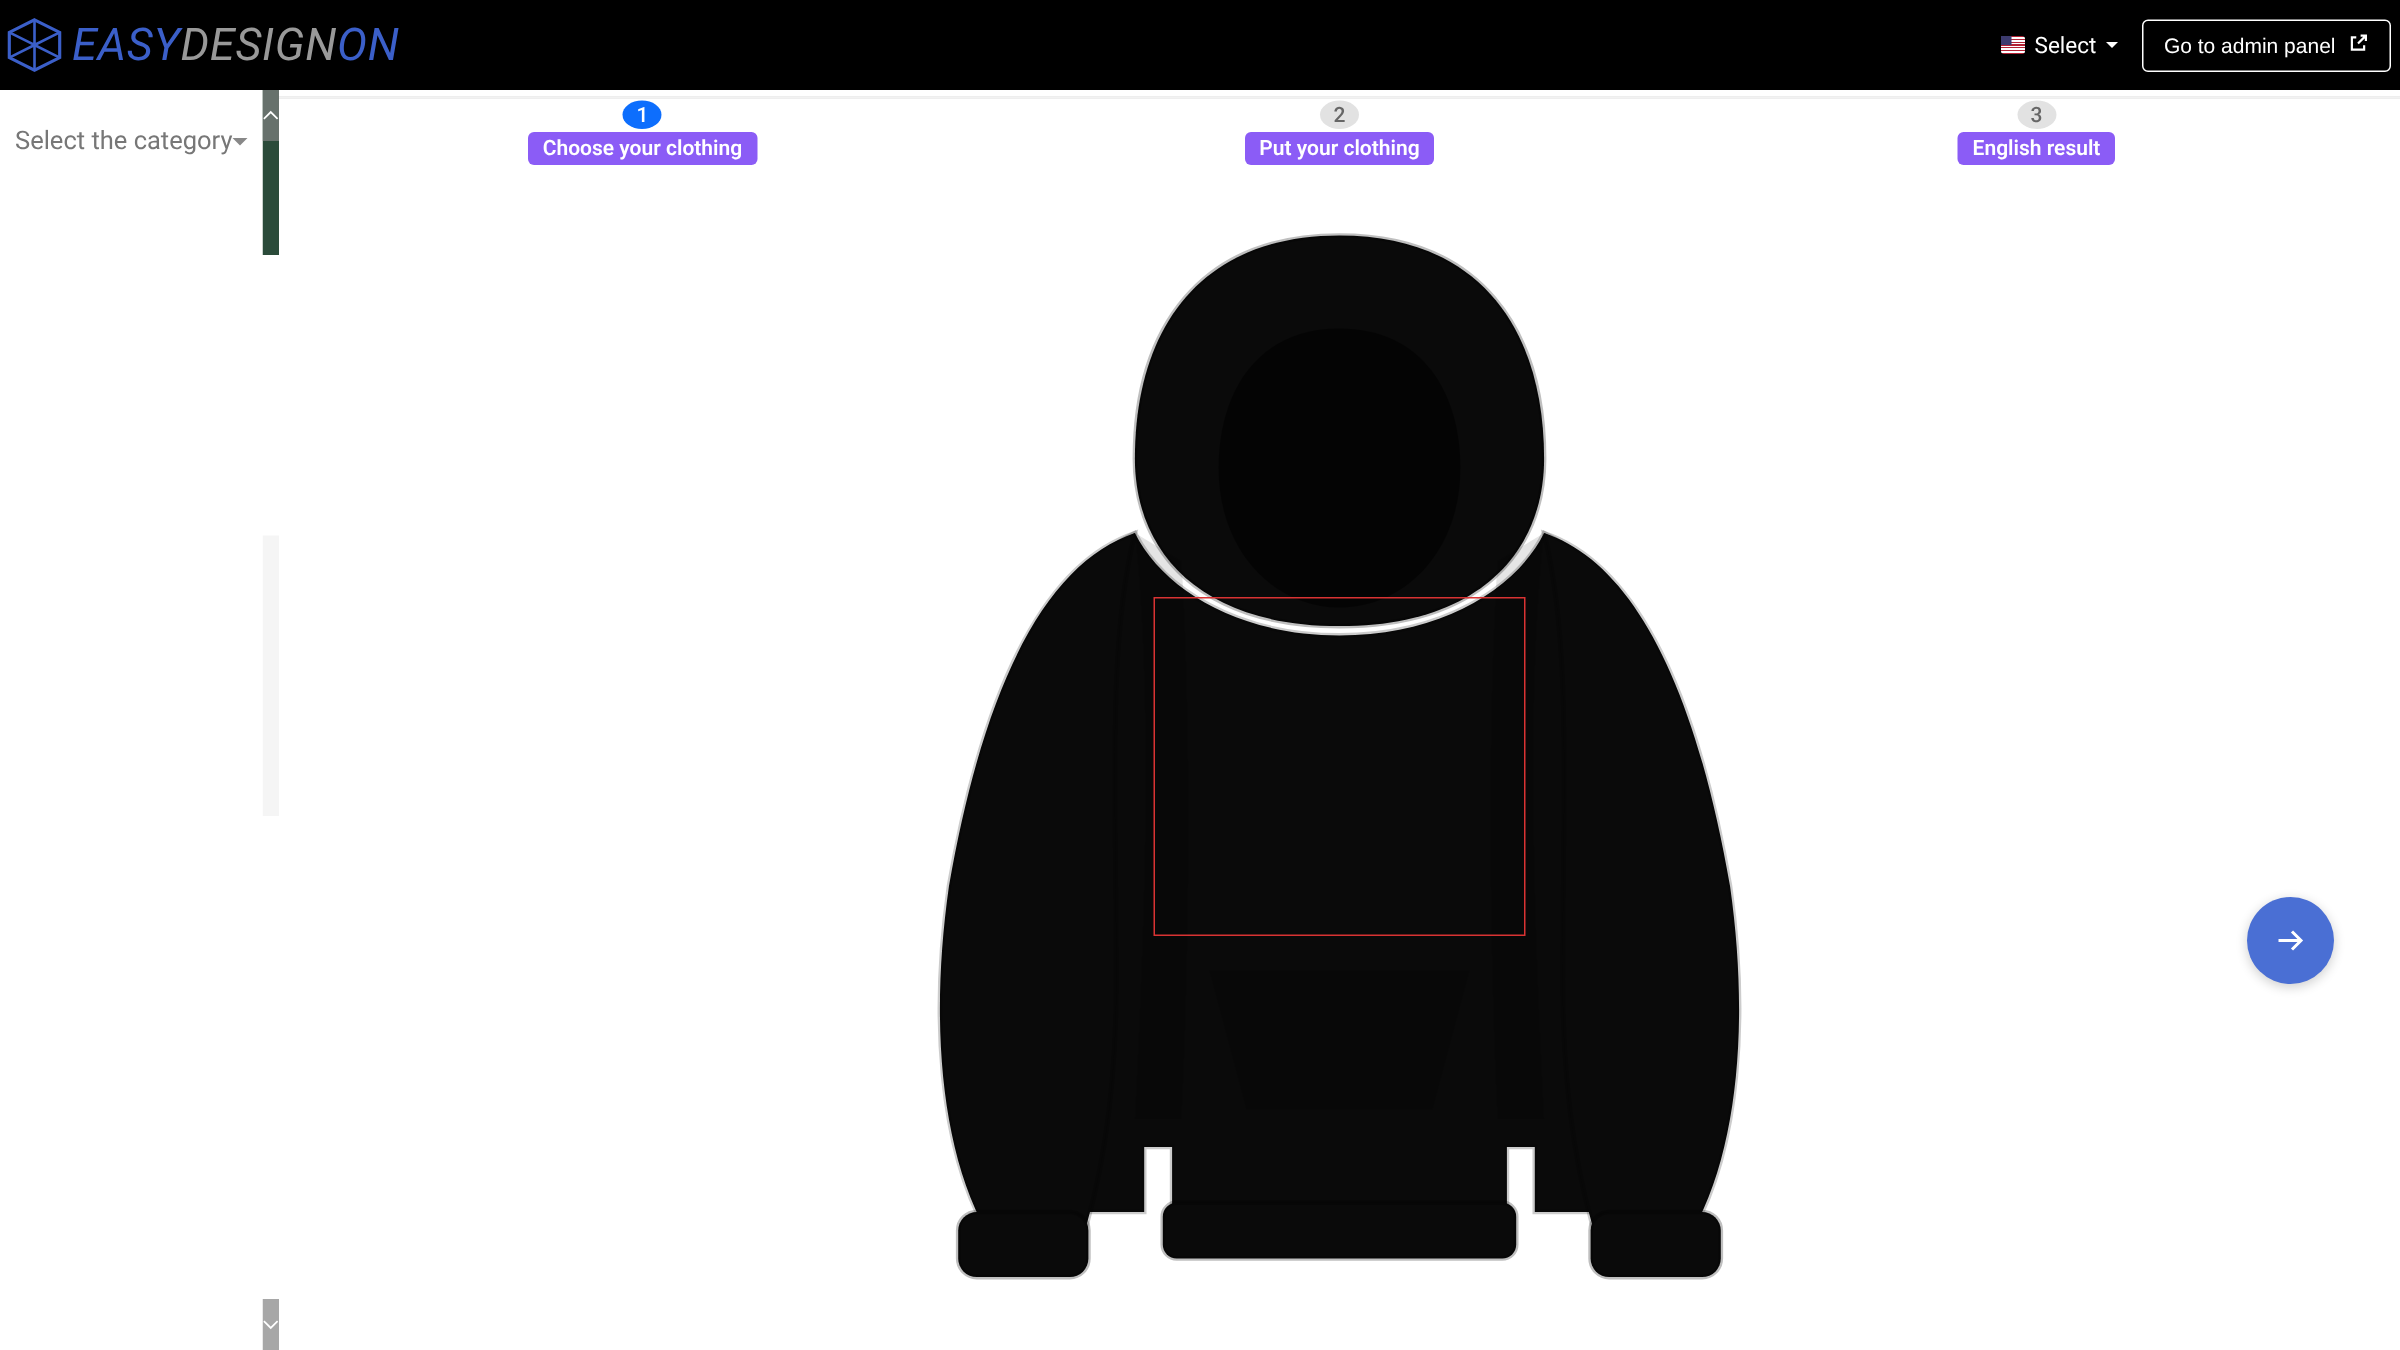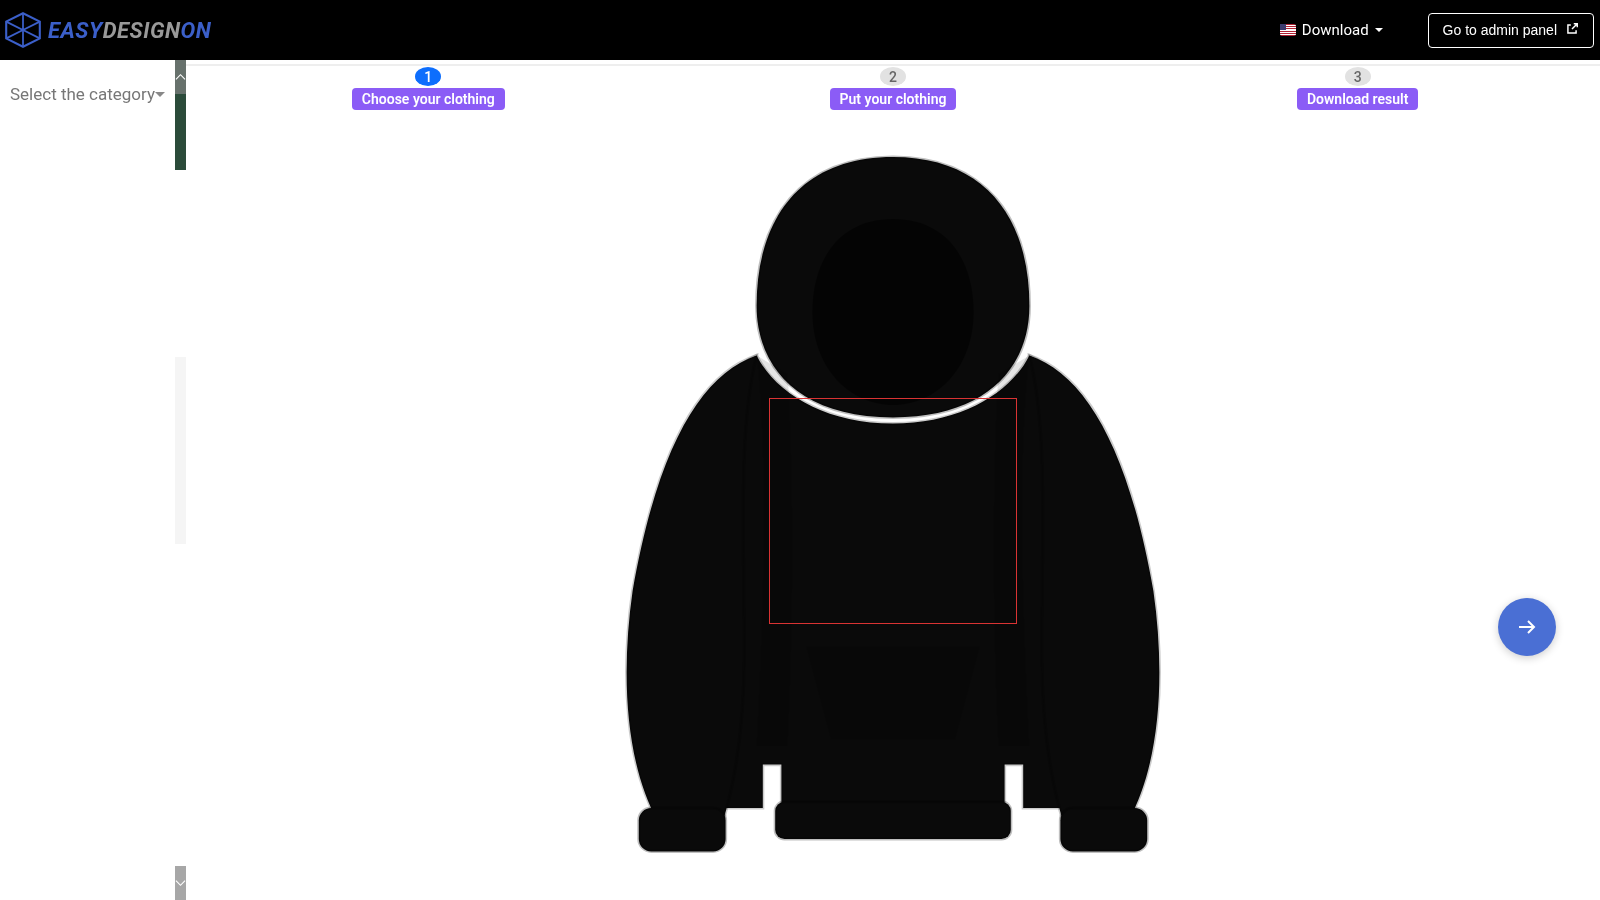--- a/index.html
+++ b/index.html
@@ -17,22 +17,22 @@
       display: flex;
       align-items: center;
       gap: 4px;
     }
     .logo-icon {
       width: 42px;
       height: 42px;
       position: relative;
     }
     .logo-text {
-      font-size: 22px;
-      font-weight: 700;
+      font-size: 30px;
+      font-weight: 400;
       letter-spacing: 0.5px;
       font-style: italic;
     }
     .logo-easy { color: #3b5fc9; }
     .logo-design { color: #999; }
     .logo-on { color: #3b5fc9; }
     
     .header-right {
       display: flex;
       align-items: center;
@@ -72,21 +72,20 @@
       background: #000;
       color: #fff;
       border: 1px solid #fff;
       padding: 8px 14px;
       border-radius: 4px;
       font-size: 14px;
       display: flex;
       align-items: center;
       gap: 8px;
       cursor: pointer;
-      margin-left: 29px;
     }
     .external-icon svg { width: 14px; height: 14px; }
     
     .main {
       display: flex;
       height: calc(100% - 60px);
     }
     
     .sidebar {
       width: 186px;
@@ -285,21 +284,21 @@
         <path d="M6 42 L30 30 L54 42" fill="none" stroke="#3b5fc9" stroke-width="2.5"></path>
       </svg>
     </div>
     <div class="logo-text">
       <span class="logo-easy">EASY</span><span class="logo-design">DESIGN</span><span class="logo-on">ON</span>
     </div>
   </div>
   <div class="header-right">
     <div class="lang-selector">
       <span class="flag-icon"></span>
-      <span>Download</span>
+      <span>Select</span>
       <span class="caret-down"></span>
     </div>
     <button class="admin-btn">
       <span>Go to admin panel</span>
       <span class="external-icon">
         <svg viewBox="0 0 24 24" fill="none" stroke="#fff" stroke-width="2.5">
           <path d="M15 3h6v6M21 3l-9 9M10 5H5v14h14v-5"></path>
         </svg>
       </span>
     </button>
@@ -367,21 +366,21 @@
       <div class="step active">
         <div class="step-circle">1</div>
         <div class="step-label">Choose your clothing</div>
       </div>
       <div class="step">
         <div class="step-circle">2</div>
         <div class="step-label">Put your clothing</div>
       </div>
       <div class="step">
         <div class="step-circle">3</div>
-        <div class="step-label">Download result</div>
+        <div class="step-label">English result</div>
       </div>
     </div>
 
     <div class="fab">
       <svg viewBox="0 0 24 24" fill="none" stroke="#fff" stroke-width="2">
         <path d="M4 12h15M13 6l6 6-6 6"></path>
       </svg>
     </div>
   </div>
 </div>

